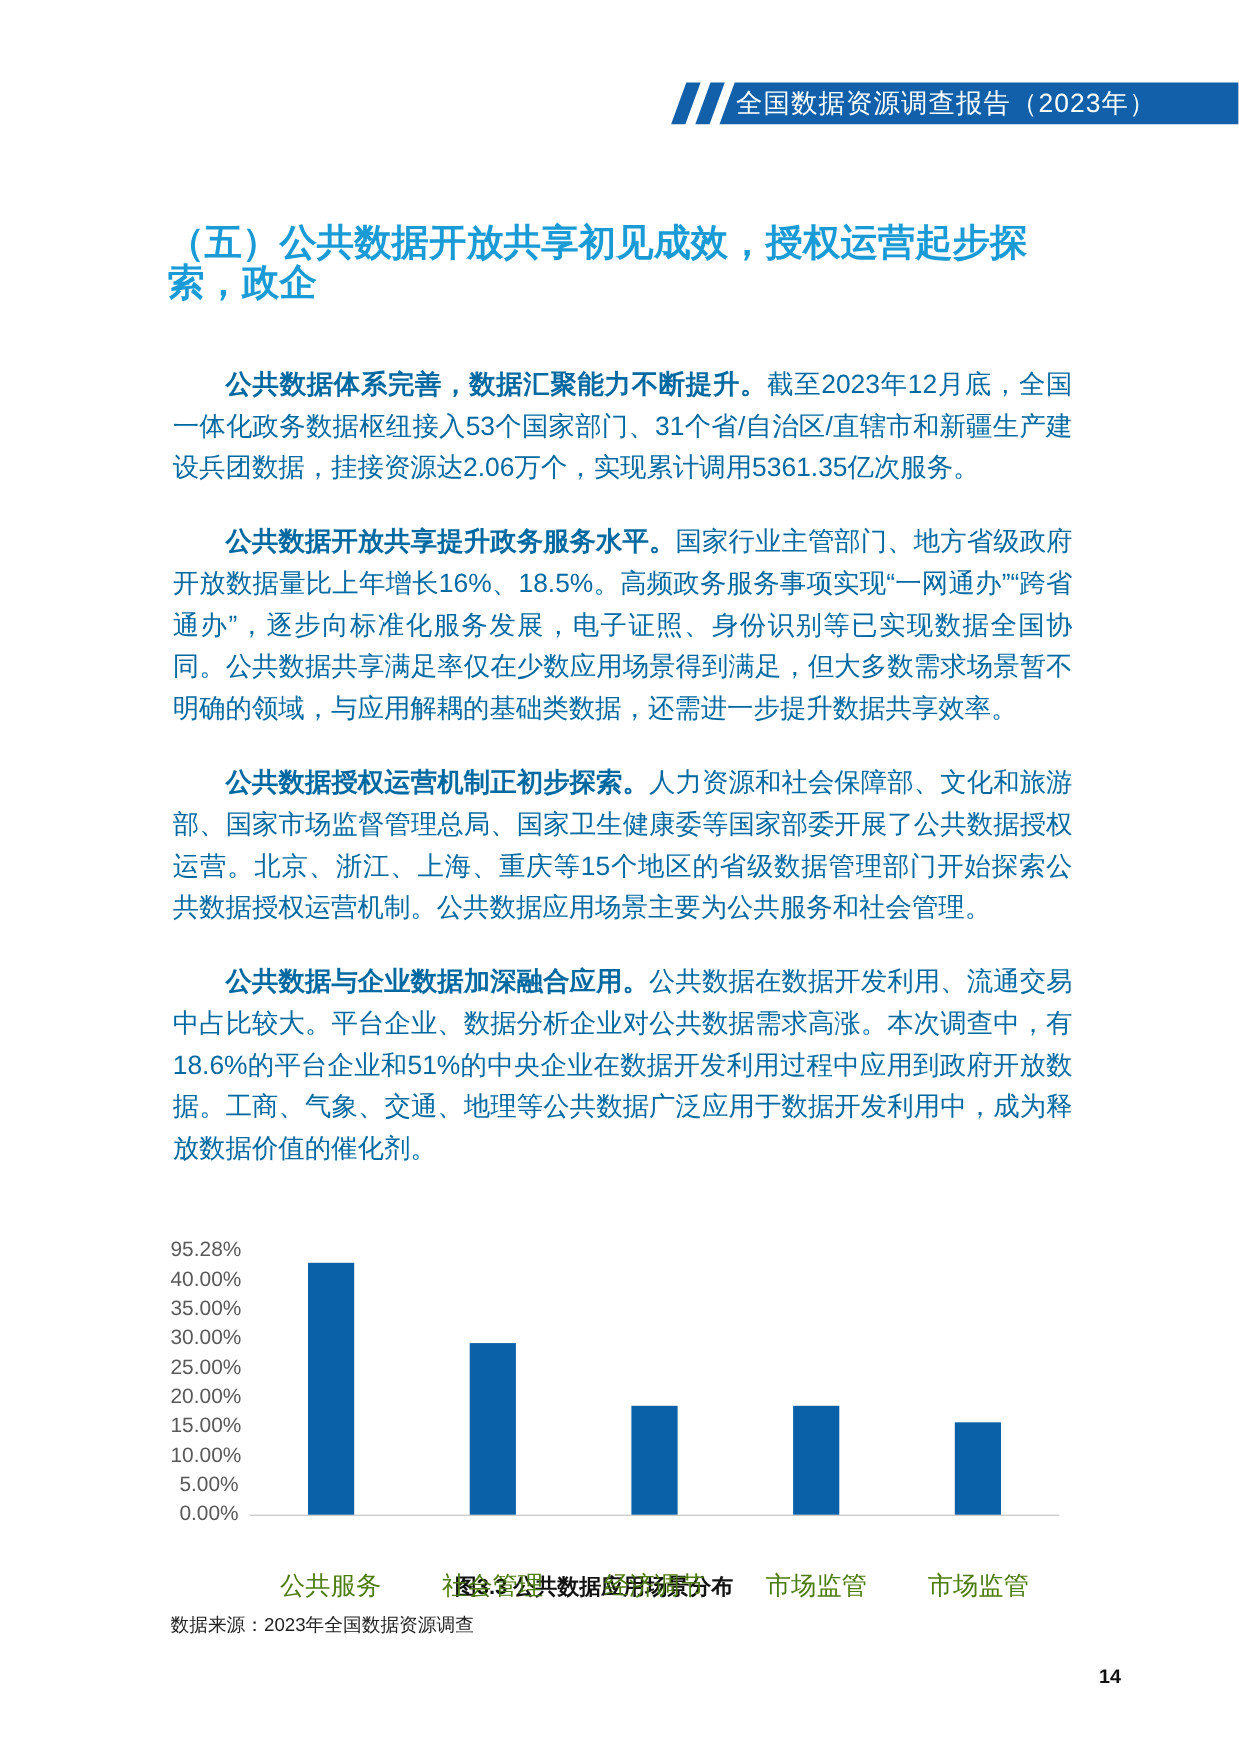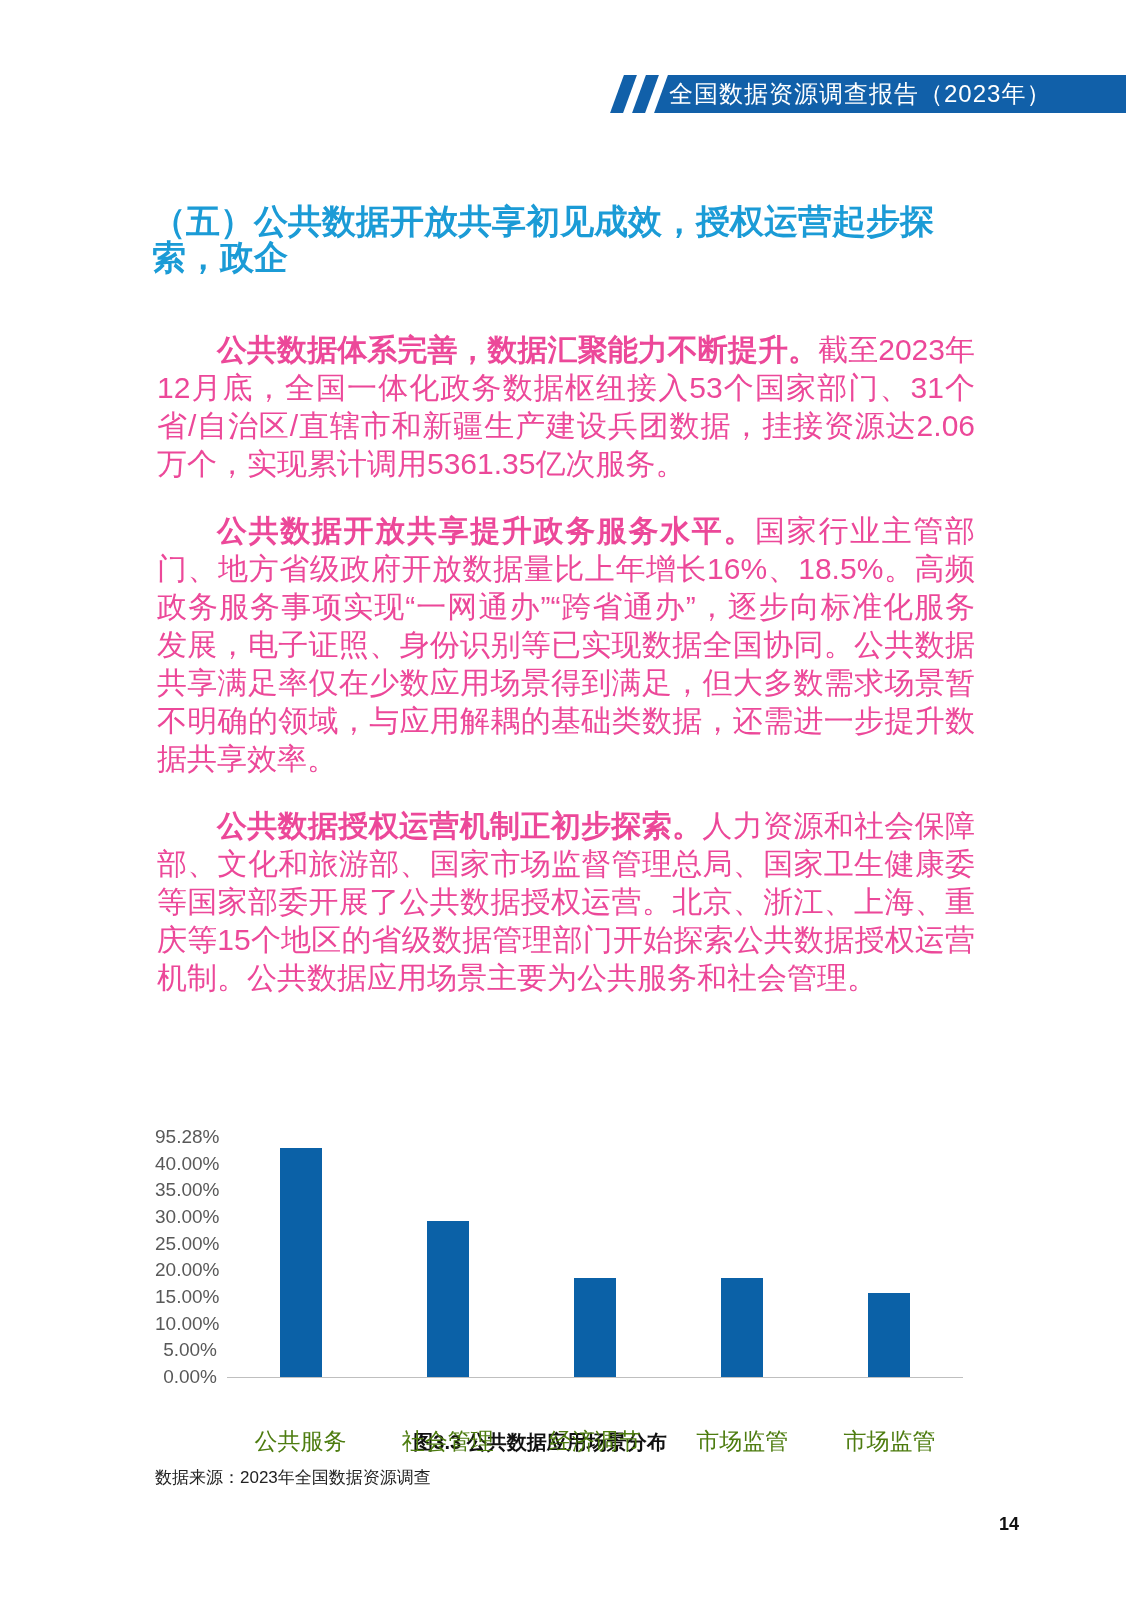--- a/index.html
+++ b/index.html
@@ -12,21 +12,21 @@
   .header-deco { position:absolute; top:75px; left:617px; right:-30px; height:38px; display:flex; }
   .slash { width:13px; height:100%; background:#1160A9; transform:skewX(-20deg); margin-right:9px; flex:0 0 auto; }
   .header-bar { flex:1 1 auto; background:#1160A9; transform:skewX(-20deg); display:flex; align-items:center; justify-content:center; }
   .header-bar .hb-title { transform:skewX(20deg); color:#ffffff; font-size:24px; letter-spacing:1px; padding-right:96px; white-space:nowrap; }
 
   
   .heading { position:absolute; left:152px; top:203px; width:840px; color:#1B9BD6; font-weight:bold; font-size:34px; line-height:36px; }
   .heading .l2 { padding-left:70px; }
 
   
-  .body-text { position:absolute; left:157px; top:331px; width:818px; font-size:30px; line-height:38px; color:#ec4899; text-align:justify; }
+  .body-text { position:absolute; left:157px; top:331px; width:818px; font-size:24px; line-height:38px; color:#0369a1; text-align:justify; }
   .body-text p { margin:0 0 29px 0; text-indent:2em; }
   .body-text .lead { font-weight:bold; }
 
   
   .chart { position:absolute; left:155px; top:1123px; width:810px; }
   .chart-area { position:relative; height:292px; }
   .ytick { position:absolute; left:0; width:62px; text-align:right; font-size:19px; color:#595959; transform:translateY(-50%); white-space:nowrap; }
   .plot { position:absolute; left:72px; top:14px; width:736px; height:240px; border-bottom:1px solid #BFBFBF; display:flex; align-items:flex-end; }
   .slot { flex:1 1 0; display:flex; justify-content:center; align-items:flex-end; height:100%; }
   .bar { width:42px; background:#0B61A7; }
@@ -52,20 +52,21 @@
   </div>
 
   <div class="heading">
     <div class="l1">（五）公共数据开放共享初见成效，授权运营起步探索，政企</div>
   </div>
 
   <div class="body-text">
     <p><span class="lead">公共数据体系完善，数据汇聚能力不断提升。</span><span>截至2023年12月底，全国一体化政务数据枢纽接入53个国家部门、31个省/自治区/直辖市和新疆生产建设兵团数据，挂接资源达2.06万个，实现累计调用5361.35亿次服务。</span></p>
     <p><span class="lead">公共数据开放共享提升政务服务水平。</span><span>国家行业主管部门、地方省级政府开放数据量比上年增长16%、18.5%。高频政务服务事项实现“一网通办”“跨省通办”，逐步向标准化服务发展，电子证照、身份识别等已实现数据全国协同。公共数据共享满足率仅在少数应用场景得到满足，但大多数需求场景暂不明确的领域，与应用解耦的基础类数据，还需进一步提升数据共享效率。</span></p>
     <p><span class="lead">公共数据授权运营机制正初步探索。</span><span>人力资源和社会保障部、文化和旅游部、国家市场监督管理总局、国家卫生健康委等国家部委开展了公共数据授权运营。北京、浙江、上海、重庆等15个地区的省级数据管理部门开始探索公共数据授权运营机制。公共数据应用场景主要为公共服务和社会管理。</span></p>
+    <p><span class="lead">公共数据与企业数据加深融合应用。</span><span>公共数据在数据开发利用、流通交易中占比较大。平台企业、数据分析企业对公共数据需求高涨。本次调查中，有18.6%的平台企业和51%的中央企业在数据开发利用过程中应用到政府开放数据。工商、气象、交通、地理等公共数据广泛应用于数据开发利用中，成为释放数据价值的催化剂。</span></p>
   </div>
 
   <div class="chart">
     <div class="chart-area">
       <div class="plot">
           <div class="slot">
             <div class="bar" style="height: 228.8px; background: rgb(11, 97, 167);"></div>
           </div>
           <div class="slot">
             <div class="bar" style="height: 156.3px; background: rgb(11, 97, 167);"></div>

